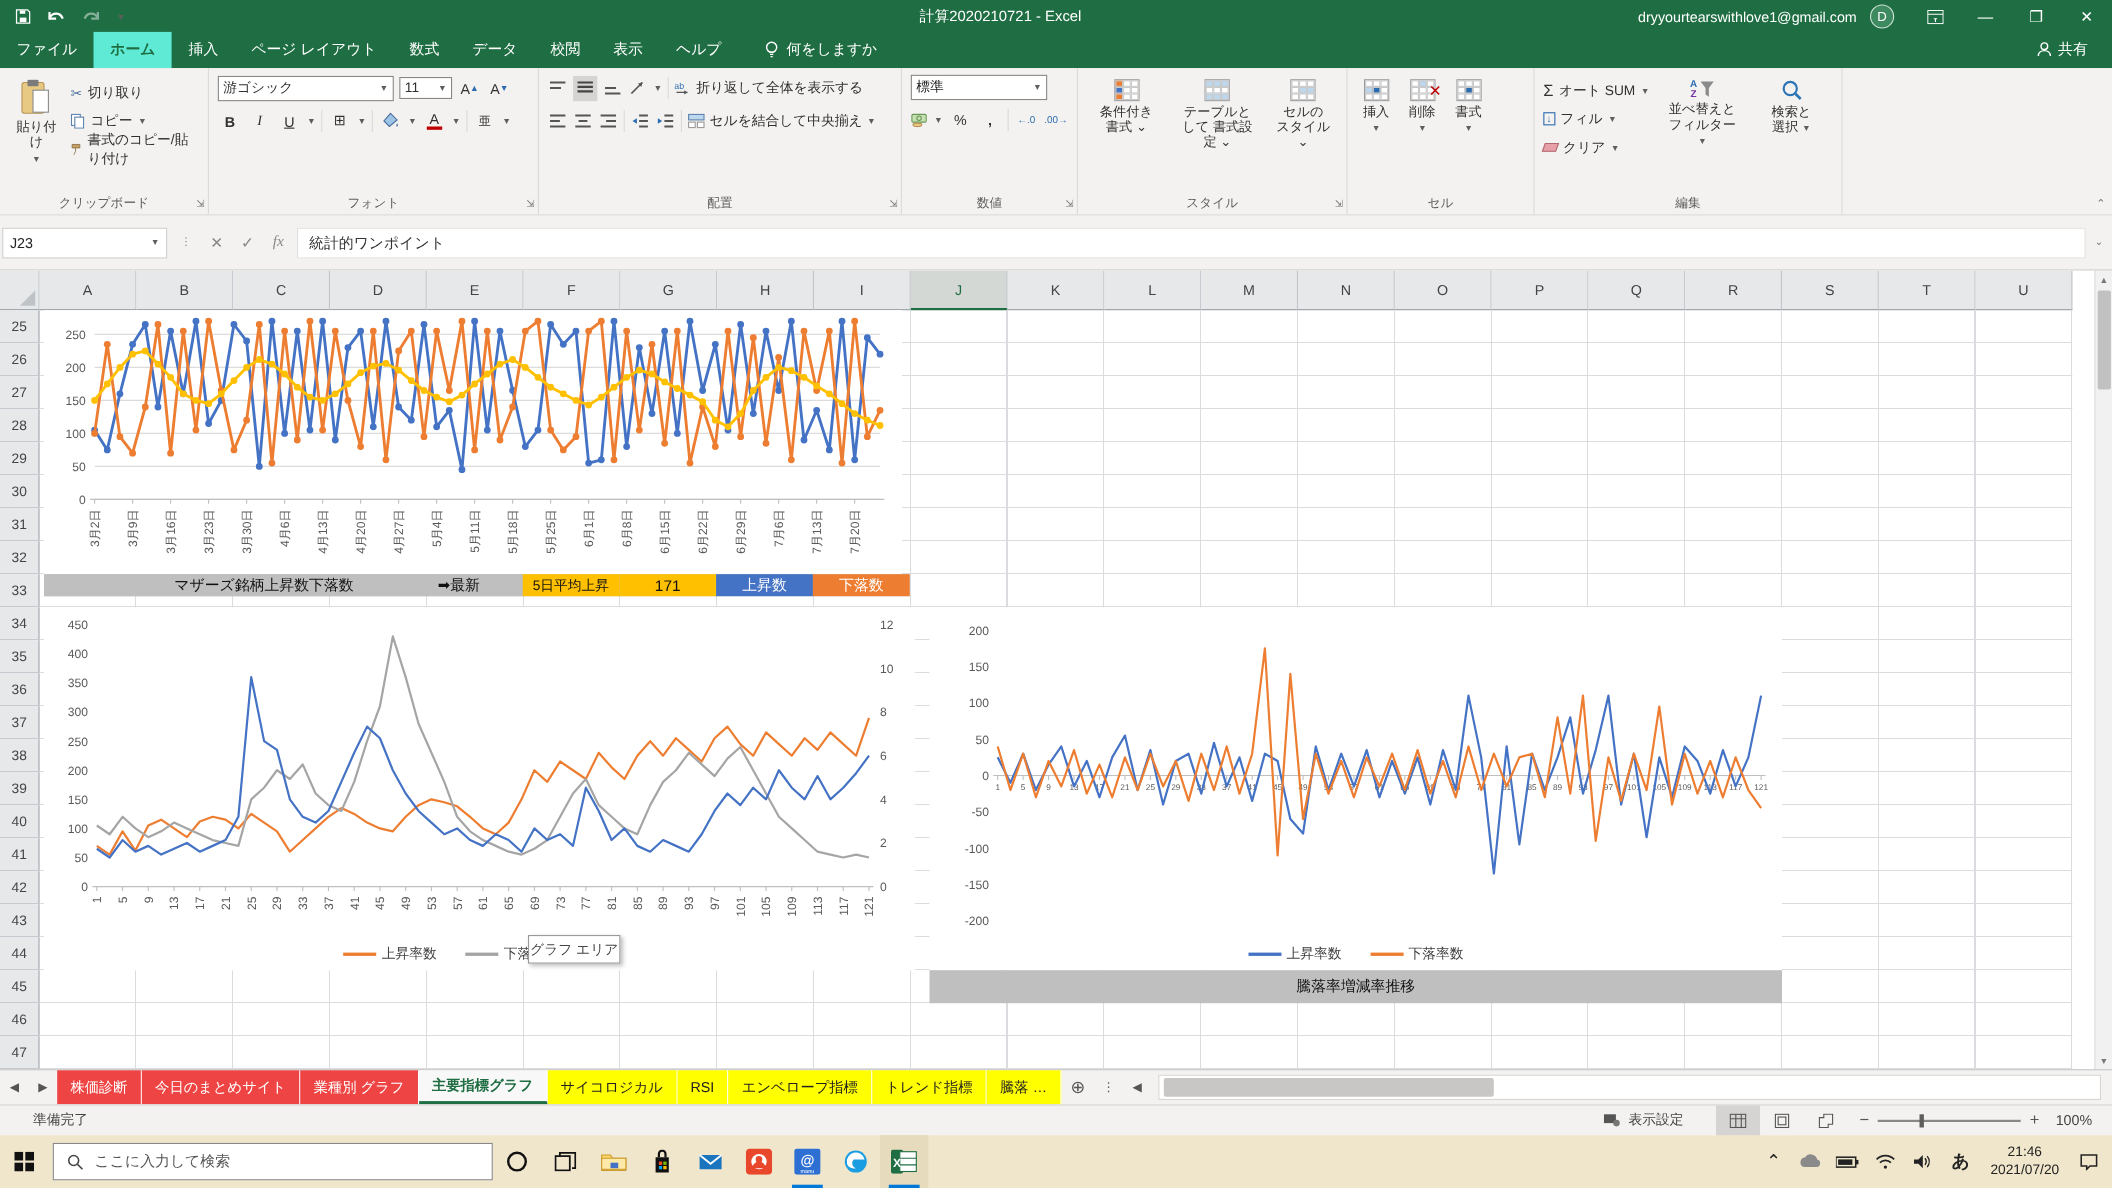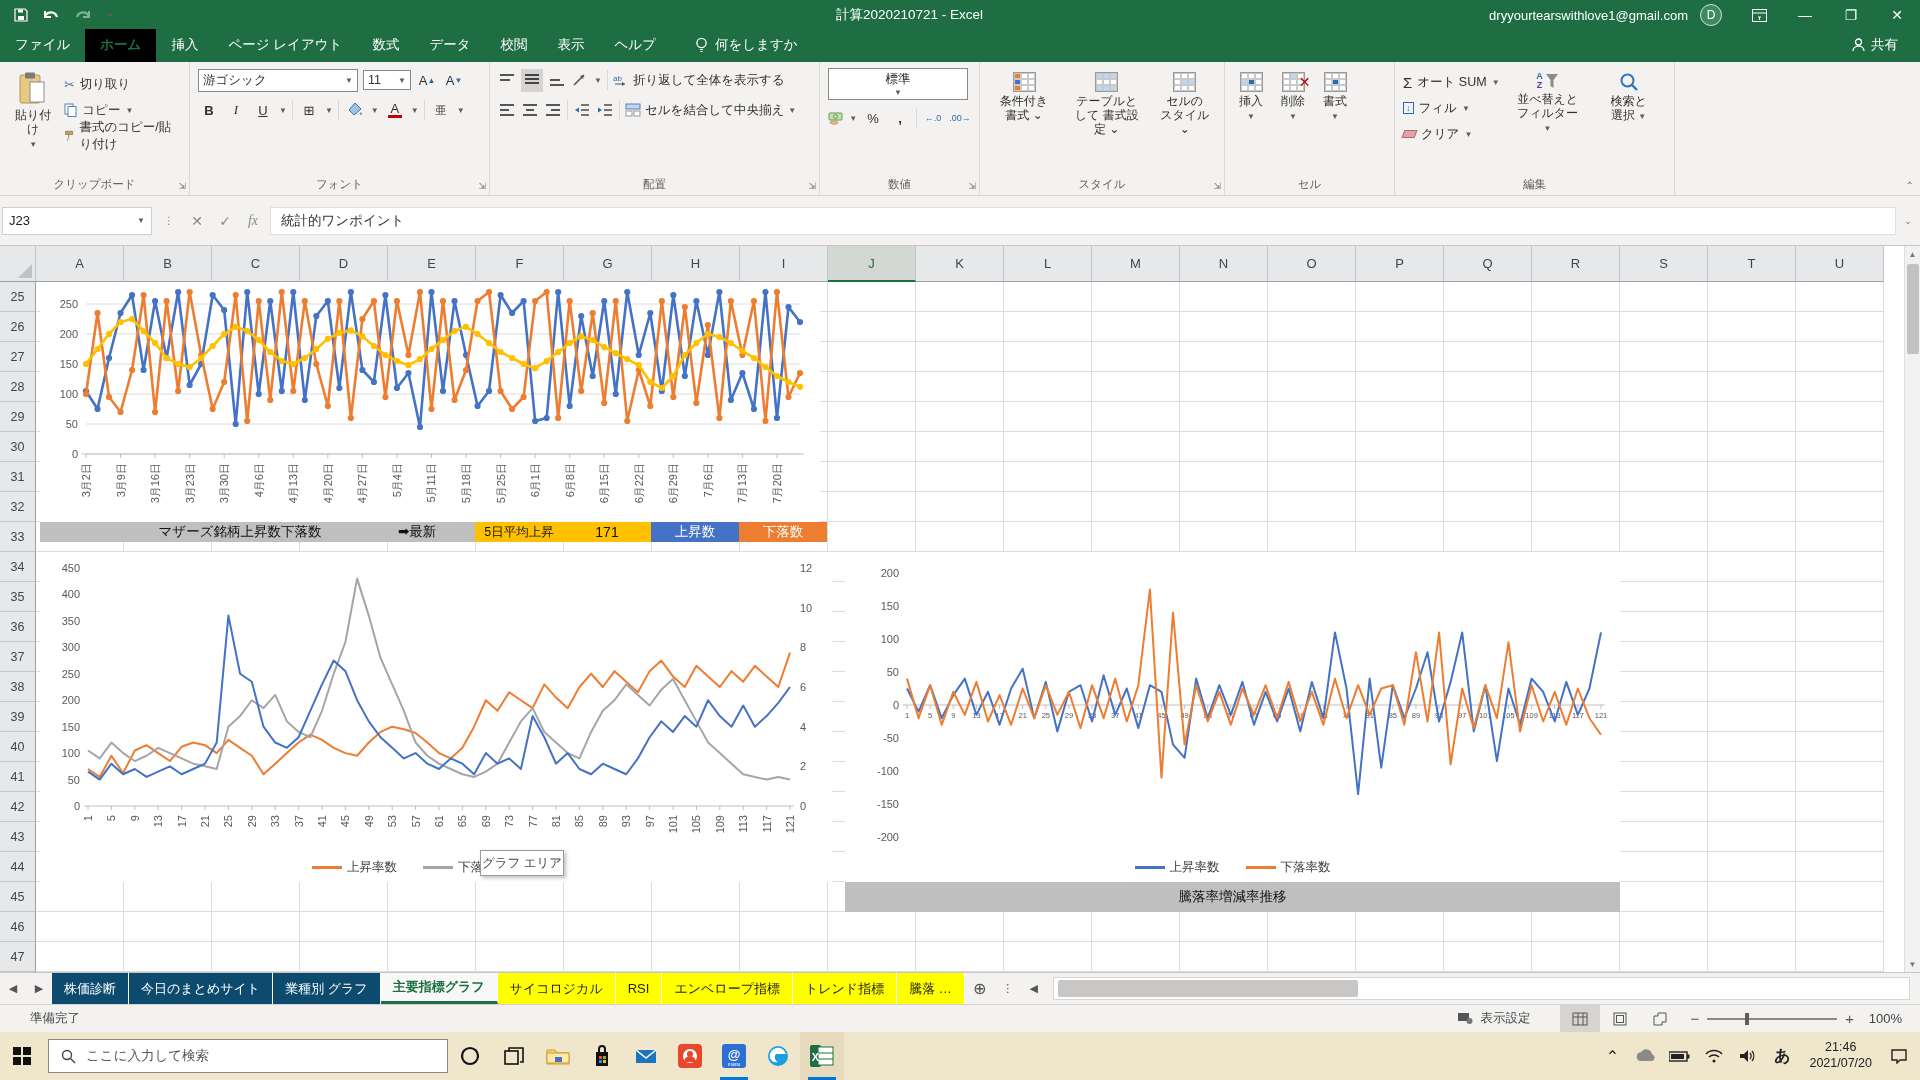--- a/index.html
+++ b/index.html
@@ -13,21 +13,21 @@
   .qat svg{display:block;}
   .ttl{flex:1;text-align:center;font-size:13.5px;}
   .tb-right{display:flex;align-items:center;gap:0;height:100%;}
   .email{font-size:13px;margin-right:12px;}
   .avatar{width:22px;height:22px;border-radius:50%;background:#3d8a60;border:1px solid #cfe3d7;
     display:flex;align-items:center;justify-content:center;font-size:12px;margin-right:14px;}
   .winbtn{width:46px;height:30px;display:flex;align-items:center;justify-content:center;color:#fff;font-size:14px;}
   
   .menubar{position:absolute;left:0;top:30px;width:1920px;height:32px;background:#1F6E43;display:flex;align-items:flex-end;color:#fff;font-size:13.5px;}
   .mtab{padding:7px 15px 8px 15px;}
-  .mtab.active{background:#000000;color:#1F6E43;font-weight:bold;}
+  .mtab.active{background:#5eead4;color:#1F6E43;font-weight:bold;}
   .assistant{display:flex;align-items:center;gap:7px;padding:7px 14px 8px 24px;}
   .share{margin-left:auto;display:flex;align-items:center;gap:6px;padding:7px 22px 8px 14px;}
   
   .ribbon{position:absolute;left:0;top:62px;width:1920px;height:134px;background:#F3F2F1;border-bottom:1px solid #D4D2D0;display:flex;}
   .rgroup{position:relative;height:100%;border-right:1px solid #DCDAD8;padding:6px 8px 22px 8px;display:flex;gap:6px;align-items:flex-start;}
   .glabel{position:absolute;left:0;right:0;bottom:3px;text-align:center;font-size:11.5px;color:#605E5C;}
   .launcher{position:absolute;right:3px;bottom:4px;font-size:9px;color:#767472;}
   .bigbtn{display:flex;flex-direction:column;align-items:center;justify-content:flex-start;gap:3px;
     padding:4px 6px;font-size:12px;color:#323130;text-align:center;line-height:1.15;}
   .smallrow{display:flex;align-items:center;gap:5px;font-size:12.5px;color:#323130;height:24px;}
@@ -69,21 +69,21 @@
   .tick{font-family:"Liberation Sans","DejaVu Sans",sans-serif;font-size:11px;fill:#595959;}
   .xs{font-size:7.5px;}
   
   .vscroll{position:absolute;left:1904px;top:246px;width:16px;height:726px;background:#F1F1F1;border-left:1px solid #DDD;}
   .varrow{height:16px;display:flex;align-items:center;justify-content:center;font-size:8px;color:#777;}
   .vthumb{position:absolute;left:2px;top:18px;width:12px;height:90px;background:#C1C1C1;border-radius:2px;}
   
   .tabbar{position:absolute;left:0;top:972px;width:1920px;height:32px;background:#F3F2F1;border-top:1px solid #C8C6C4;display:flex;align-items:stretch;font-size:13px;}
   .tnav{width:26px;display:flex;align-items:center;justify-content:center;color:#555;font-size:11px;}
   .stab{display:flex;align-items:center;padding:0 12px;border-right:1px solid #fff;color:#fff;}
-  .stab.blue{background:#0c4a6e;}
+  .stab.blue{background:#ef4444;}
   .stab.yellow{background:#FFFF00;color:#222;}
   .stab.active{background:#F8F8F8;color:#1F6E43;font-weight:bold;border-bottom:3px solid #1F6E43;}
   .addsheet{width:30px;display:flex;align-items:center;justify-content:center;color:#555;font-size:16px;}
   .hscroll{flex:1;margin:4px 10px 4px 6px;background:#fff;border:1px solid #D8D6D4;position:relative;}
   .hthumb{position:absolute;left:4px;top:2px;bottom:2px;width:300px;background:#C9C7C5;border-radius:2px;}
   
   .statusbar{position:absolute;left:0;top:1004px;width:1920px;height:28px;background:#F3F2F1;border-top:1px solid #D4D2D0;
     display:flex;align-items:center;font-size:12.5px;color:#444;padding-left:16px;}
   .viewico{width:40px;height:28px;display:flex;align-items:center;justify-content:center;}
   .viewico.active{background:#D6D4D2;}
@@ -344,21 +344,21 @@
               <span class="caret">▼</span>
           </span>
         </div>
       </div>
       <span class="glabel">配置</span>
       <span class="launcher">⇲</span>
     </div>
 
     <div class="rgroup" style="width:160px;">
       <div class="col" style="width:100%;">
-        <span class="fontbox" style="width:140px;flex-direction:column;">
+        <span class="fontbox" style="width:124px;">
             <span>標準</span>
             <span class="caret">▼</span>
           </span>
         <div class="smallrow" style="margin-top:4px;">
           <svg width="18" height="14">
               <rect x="1" y="2" width="13" height="7" rx="1" fill="#C6E0B4" stroke="#6a9955"></rect>
               <circle cx="7.5" cy="5.5" r="2" fill="none" stroke="#6a9955"></circle>
               <ellipse cx="6" cy="11.5" rx="4" ry="1.6" fill="#E8C983" stroke="#B69353"></ellipse>
             </svg>
             <span class="caret">▼</span>

